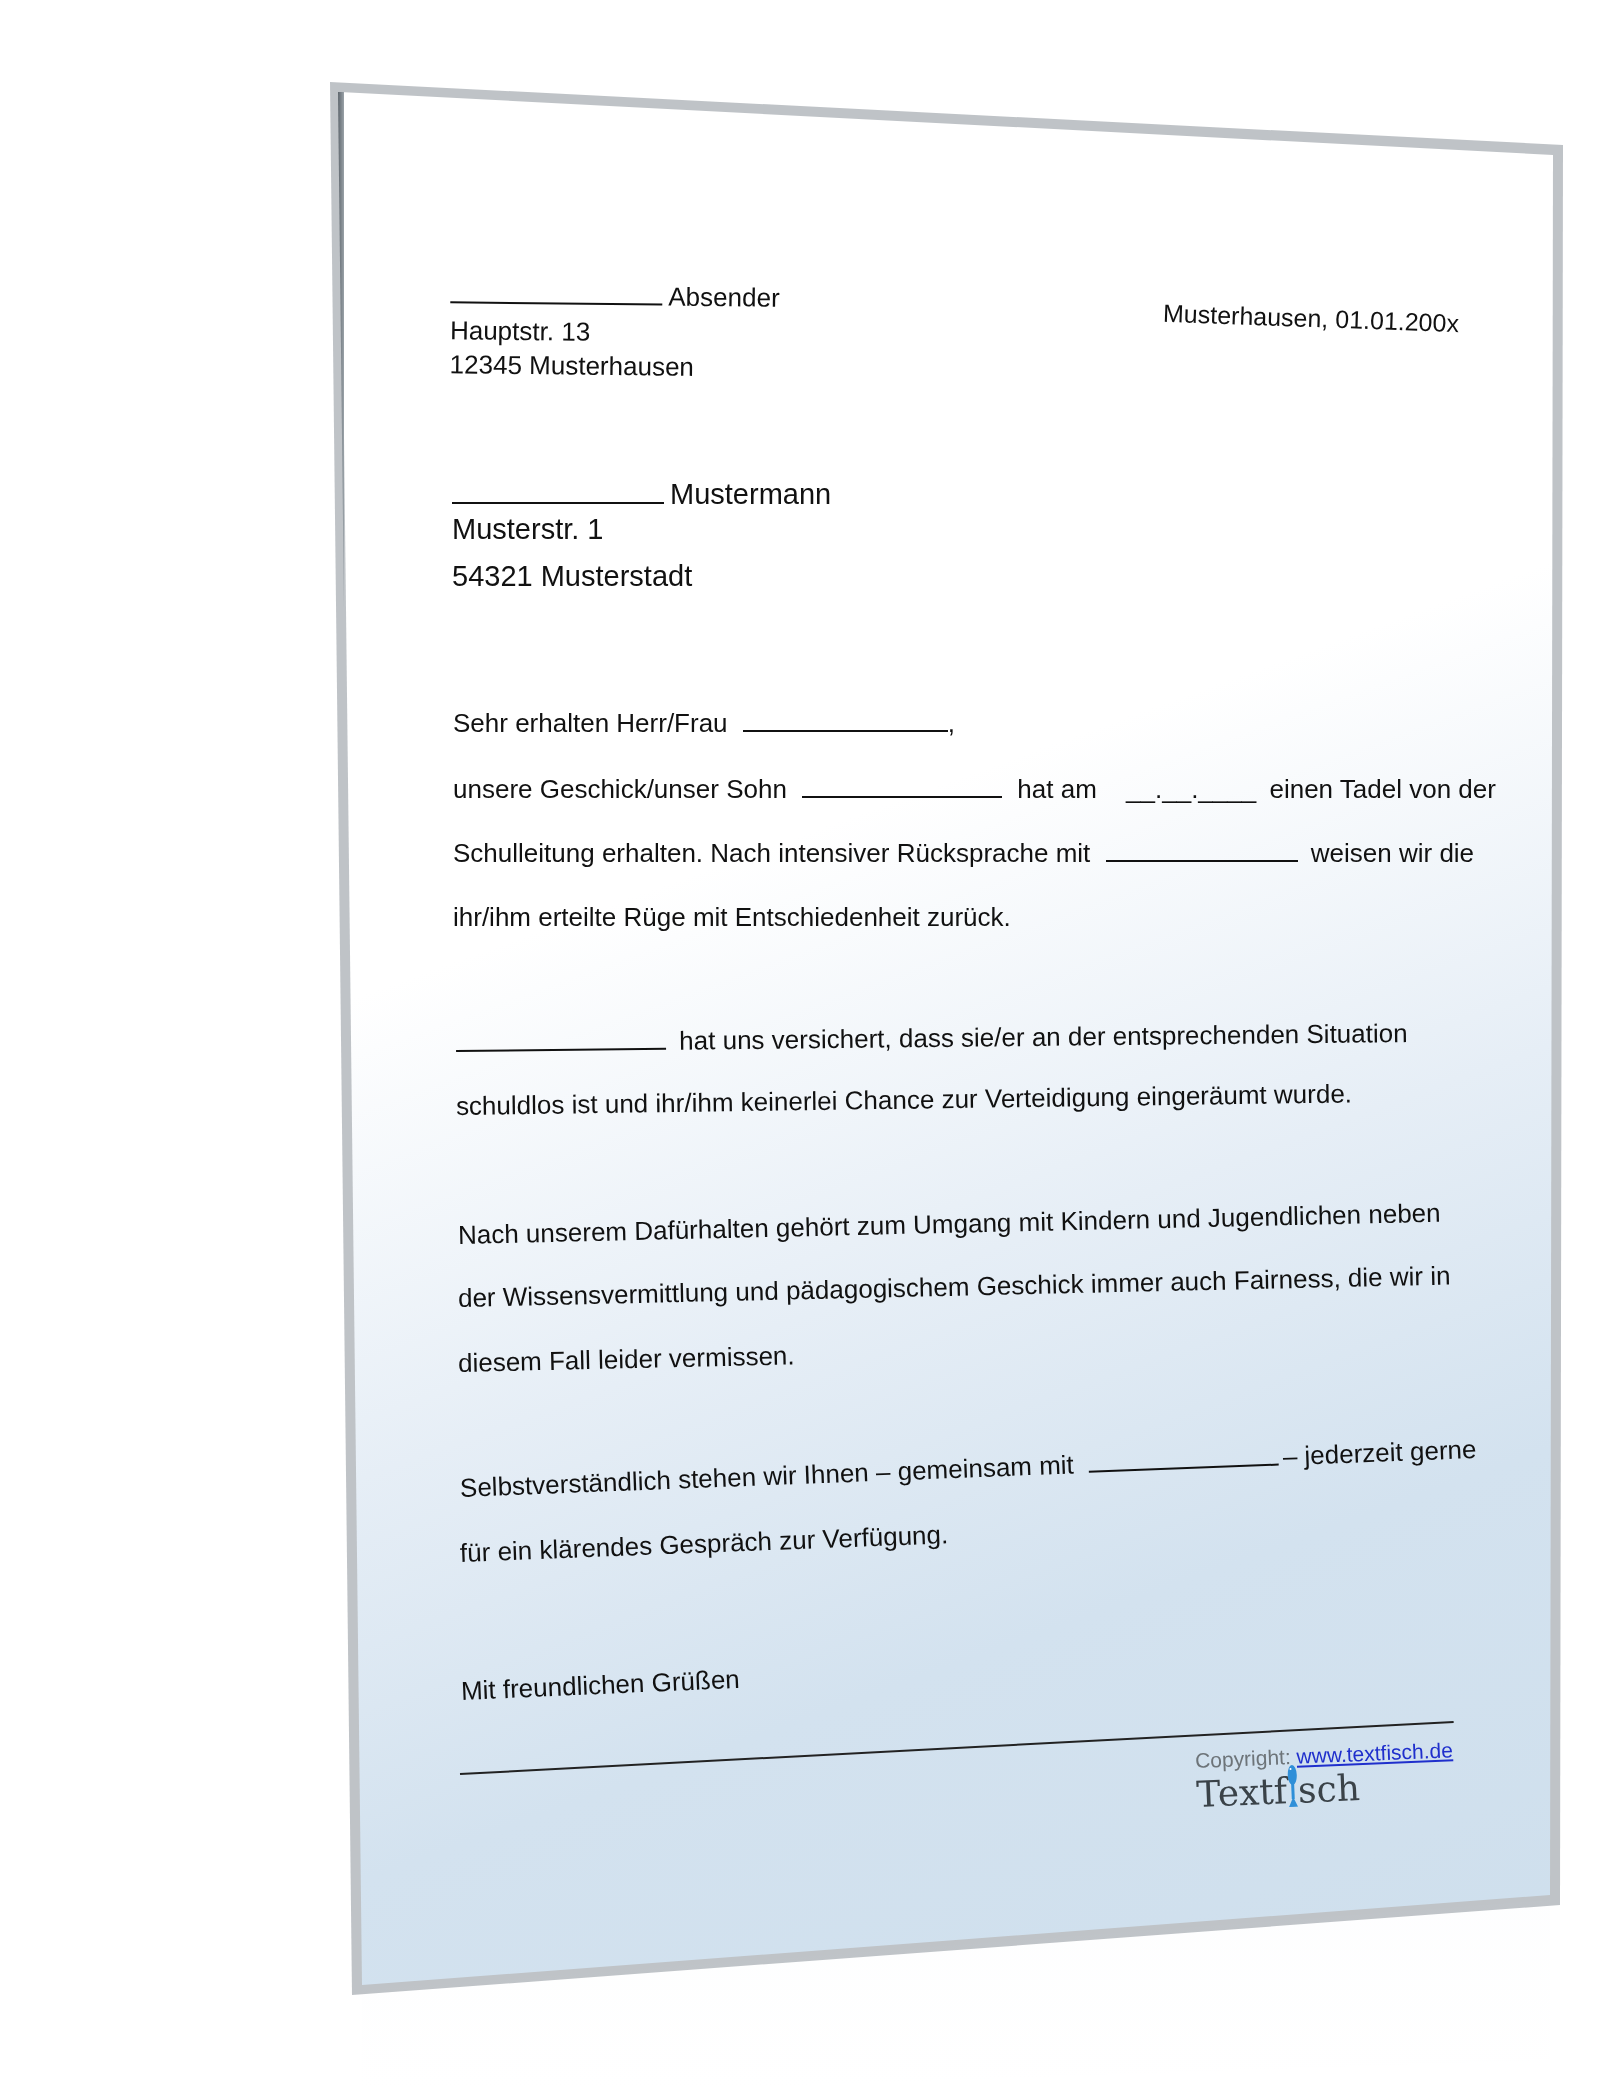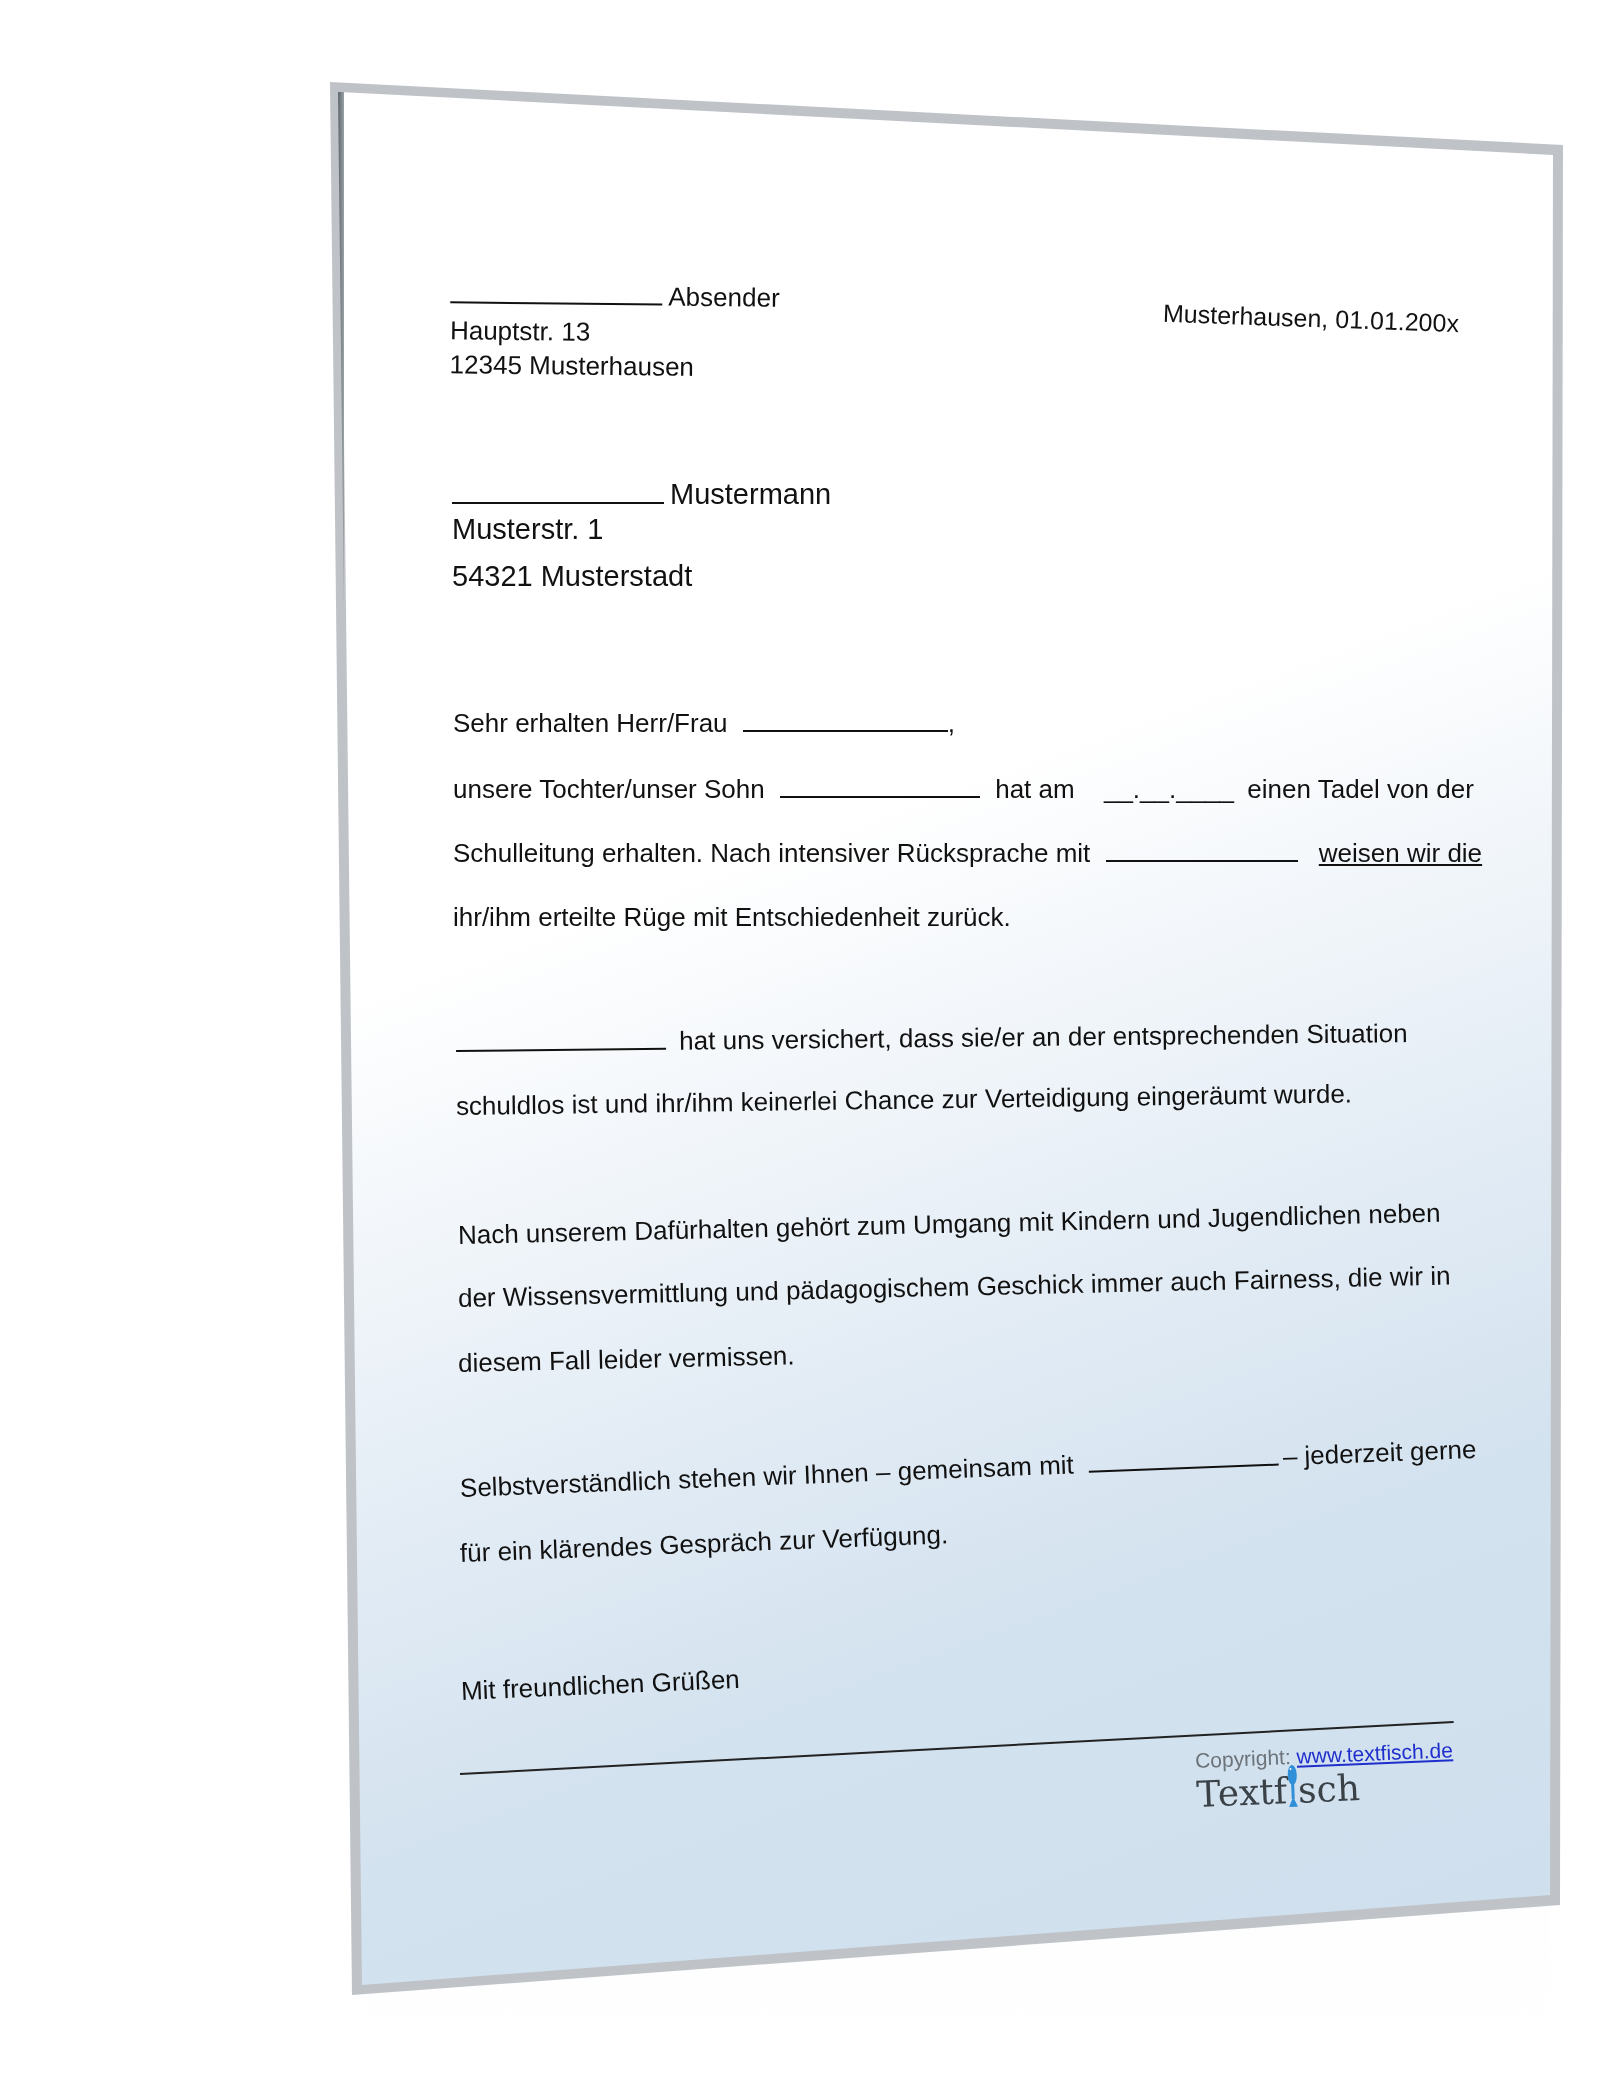--- a/index.html
+++ b/index.html
@@ -55,30 +55,30 @@
   <div style="margin-top:6px;">Musterstr. 1</div>
   <div style="margin-top:18px;">54321 Musterstadt</div>
 </div>
 
 <div class="txt" style="left:453px; top:710px;">
   <span>Sehr erhalten Herr/Frau</span>
   <span class="blank" style="width:205px; margin-left:8px;"></span><span>,</span>
 </div>
 
 <div class="txt" style="left:453px; top:776px; font-size:26px;">
-  <span>unsere Tochter/unser Sohn</span>
+  <span>unsere Geschick/unser Sohn</span>
   <span class="blank" style="width:200px; margin-left:8px;"></span>
   <span style="margin-left:8px;">hat am</span>
   <span style="margin-left:22px;">__.__.____</span>
   <span style="margin-left:6px;">einen Tadel von der</span>
 </div>
 <div class="txt" style="left:453px; top:840px;">
   <span>Schulleitung erhalten. Nach intensiver Rücksprache mit</span>
   <span class="blank" style="width:192px; margin-left:8px;"></span>
-  <span style="margin-left:14px;text-decoration:underline;">weisen wir die</span>
+  <span style="margin-left:6px;">weisen wir die</span>
 </div>
 <div class="txt" style="left:453px; top:904px;">ihr/ihm erteilte Rüge mit Entschiedenheit zurück.</div>
 
 <div class="txt" style="left:456px; top:1030px; transform:rotate(-0.6deg); transform-origin:left center;">
   <span class="blank" style="width:210px;"></span>
   <span style="margin-left:6px;">hat uns versichert, dass sie/er an der entsprechenden Situation</span>
 </div>
 <div class="txt" style="left:456px; top:1093px; transform:rotate(-0.8deg); transform-origin:left center;">schuldlos ist und ihr/ihm keinerlei Chance zur Verteidigung eingeräumt wurde.</div>
 
 <div class="txt" style="left:458px; top:1222px; transform:rotate(-1.3deg); transform-origin:left center;">Nach unserem Dafürhalten gehört zum Umgang mit Kindern und Jugendlichen neben</div>

